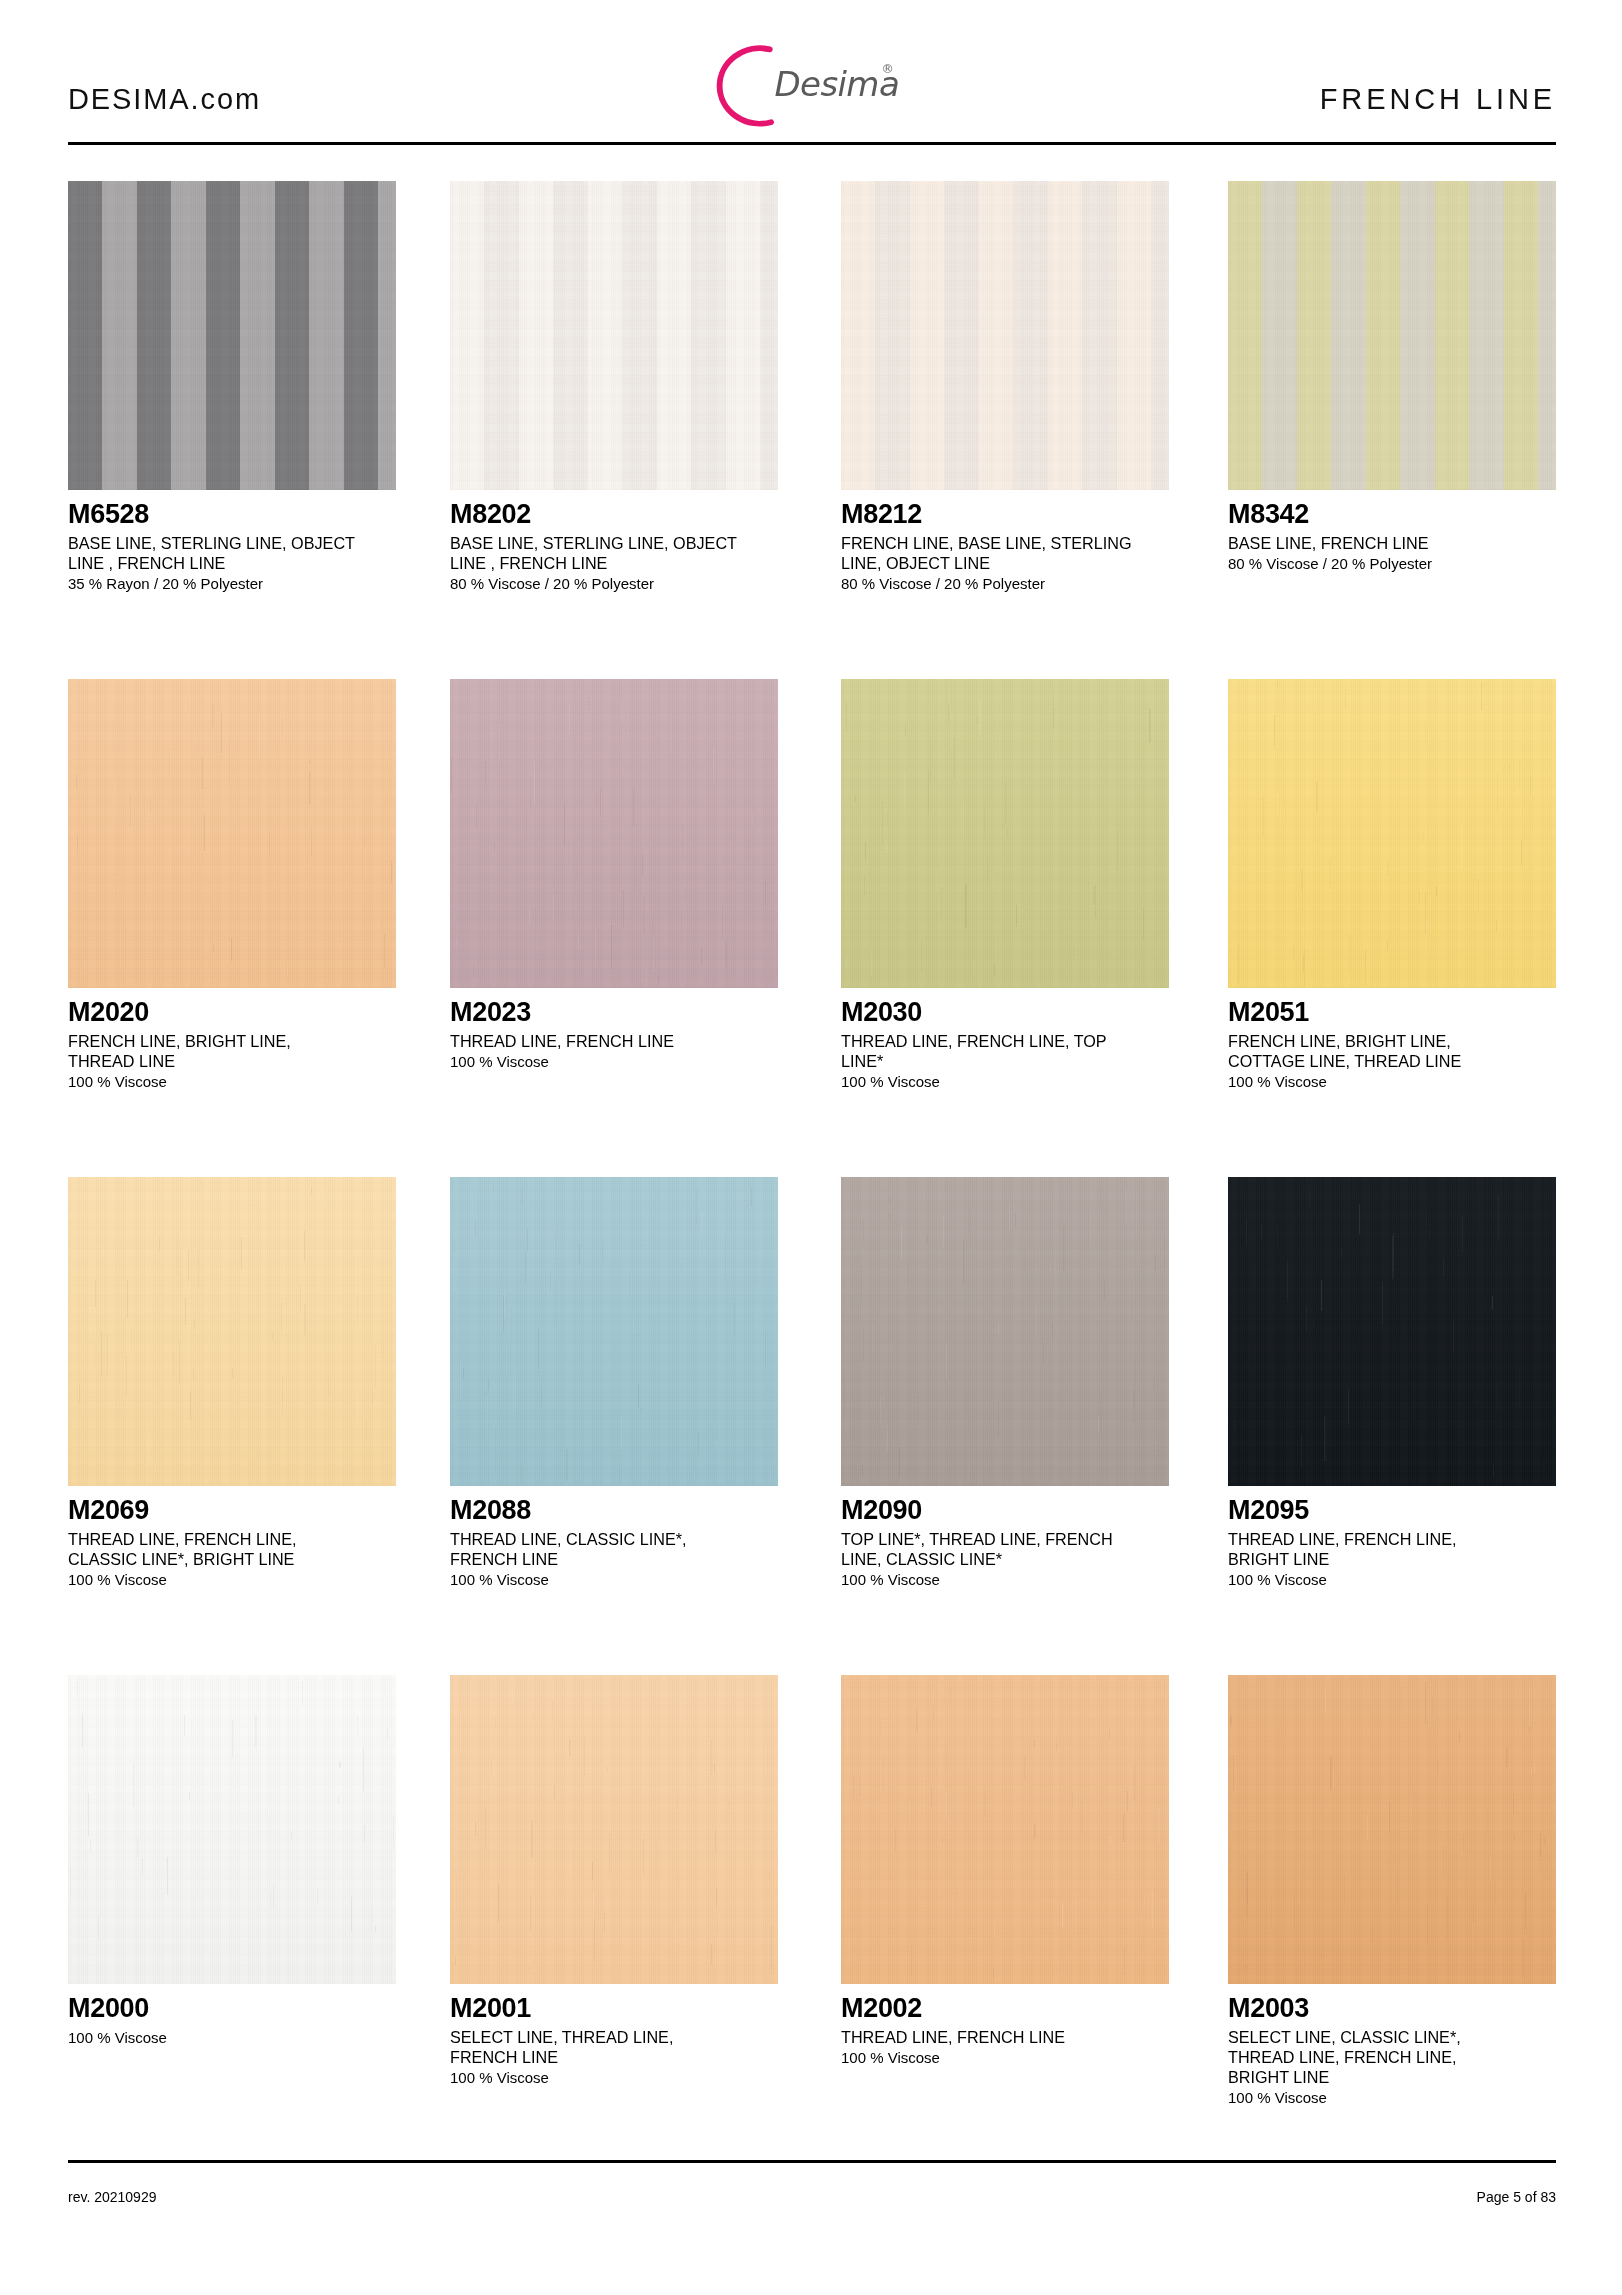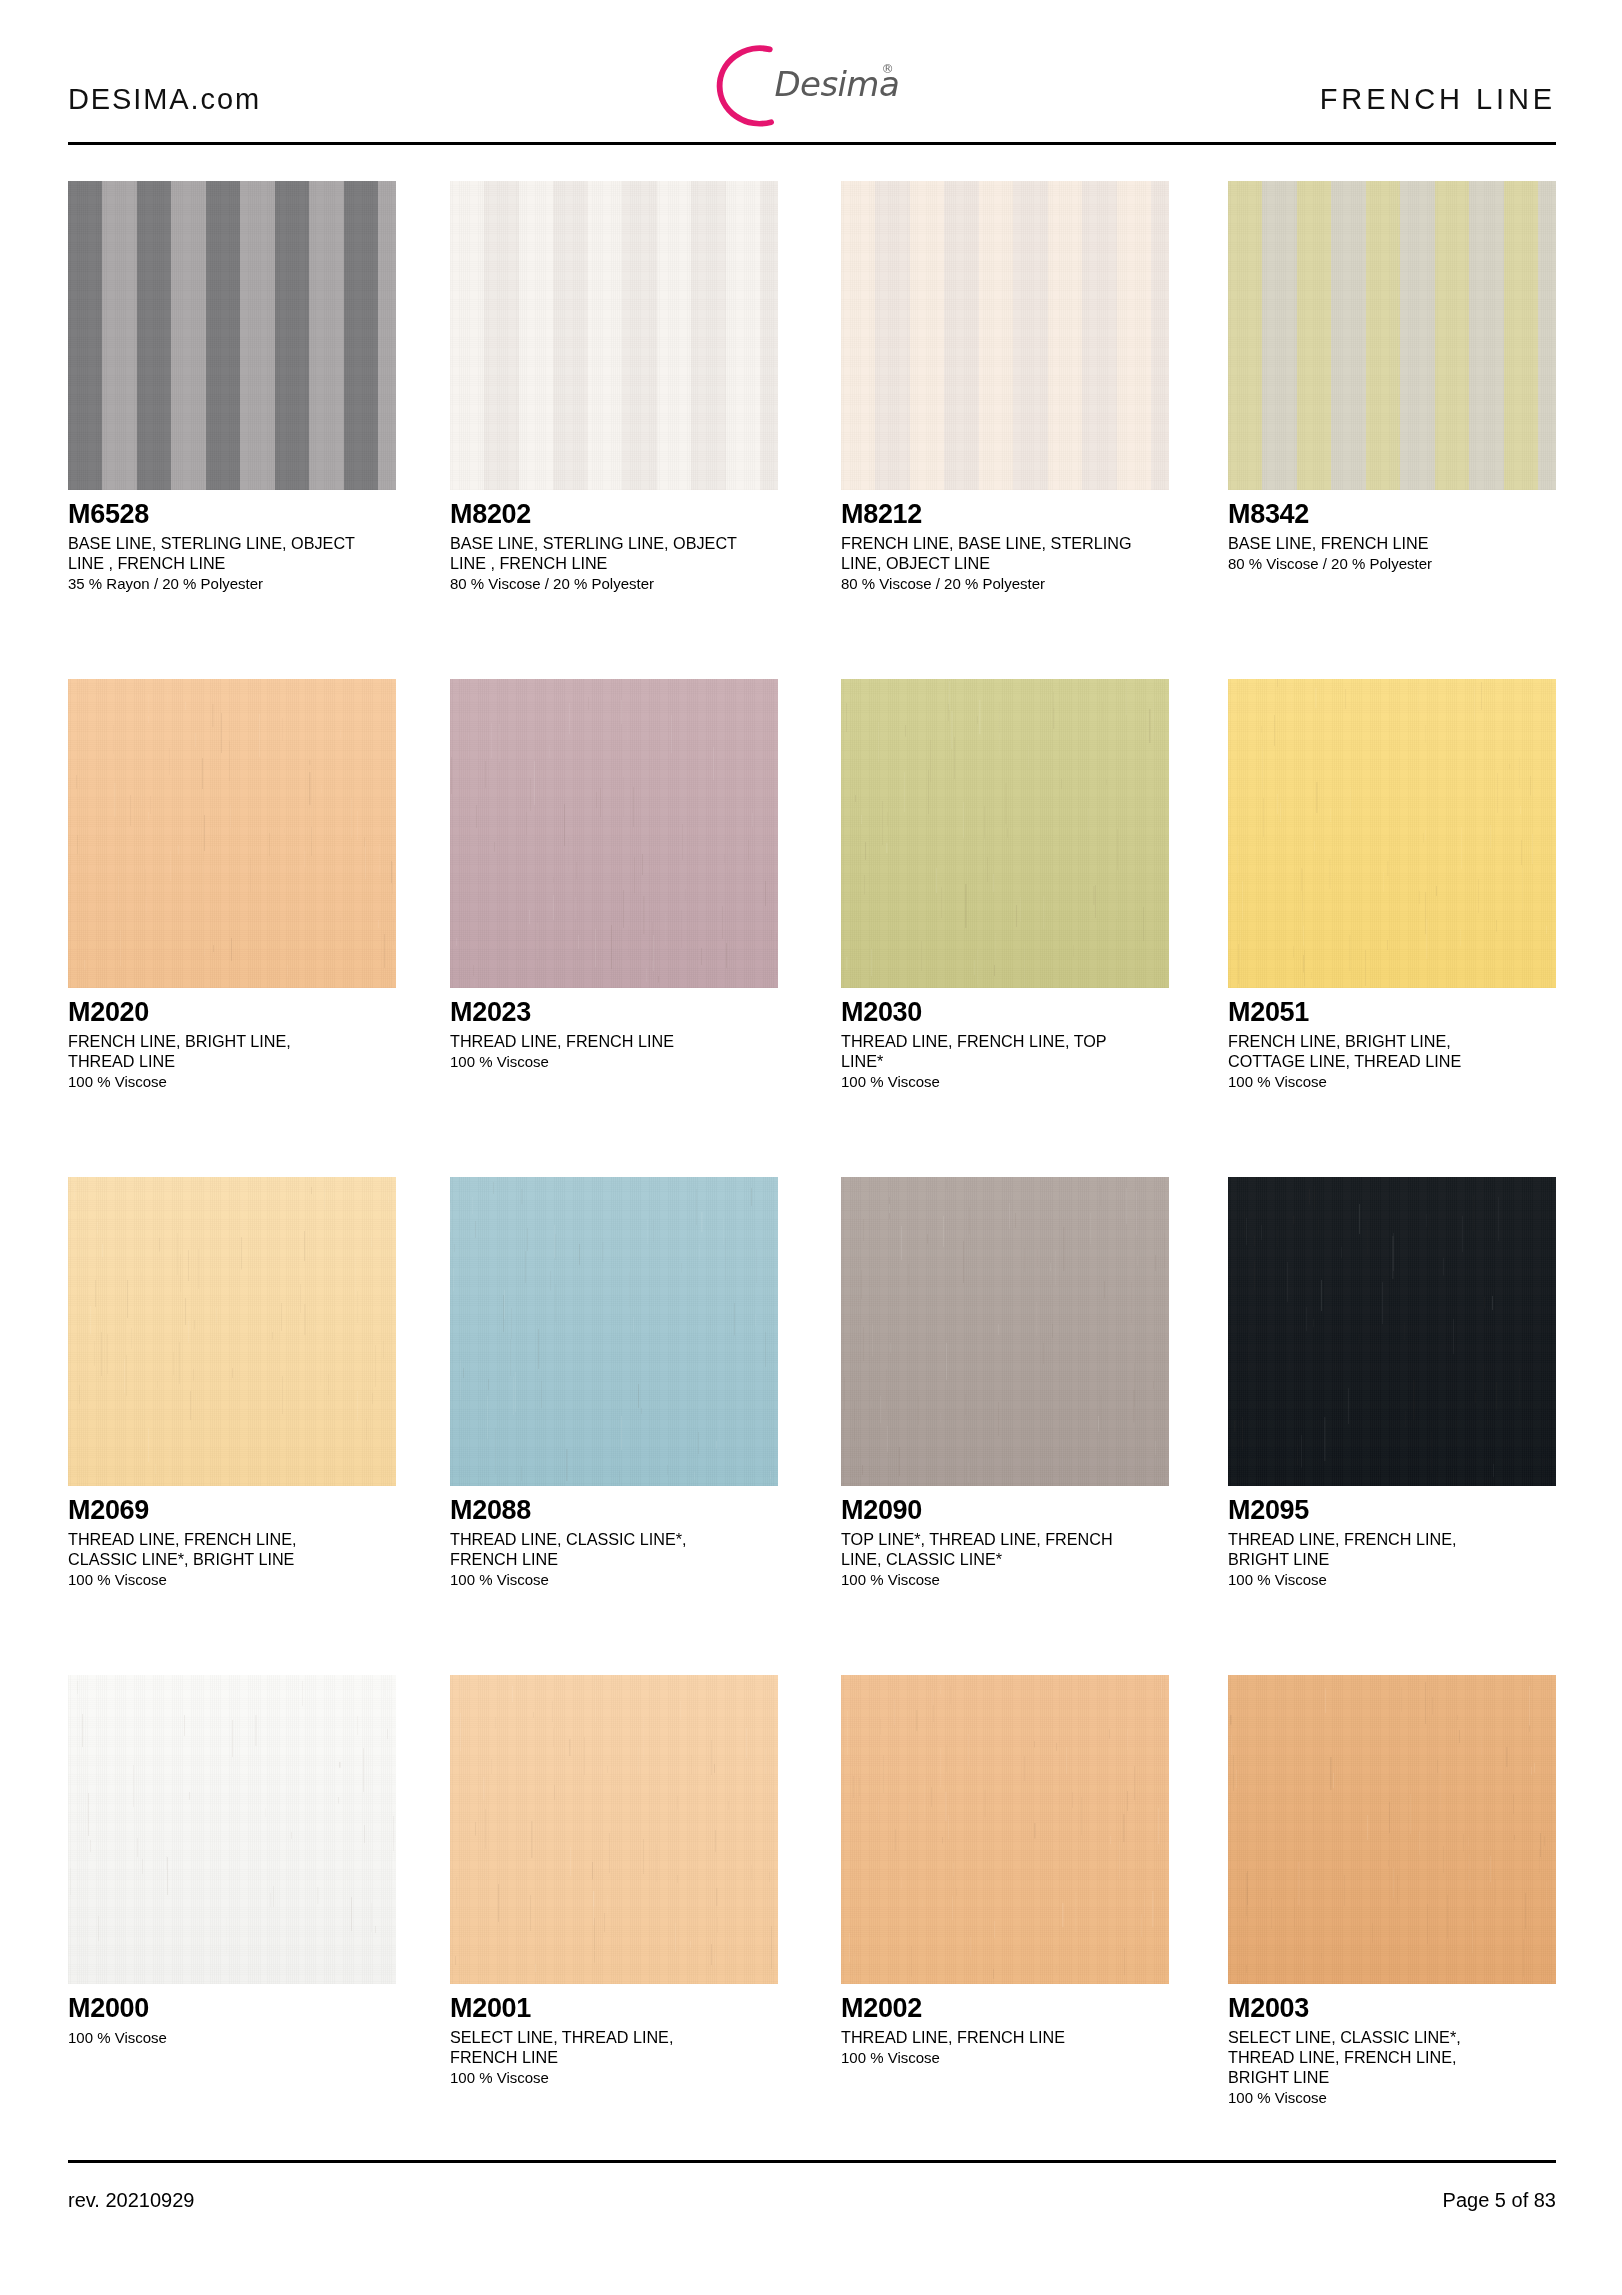--- a/index.html
+++ b/index.html
@@ -168,21 +168,21 @@
     position: absolute;
     left: 68px;
     top: 2189px;
     width: 1488px;
     height: 39px;
   }
   .footer-left, .footer-right {
     position: absolute;
     top: 0;
     font-family: "Liberation Sans", sans-serif;
-    font-size: 20px;
+    font-size: 14px;
     color: #000;
     white-space: nowrap;
   }
   .footer-left { left: 0; }
   .footer-right { right: 0; }
 </style>
 </head>
 <body>
 
 <div class="page">

